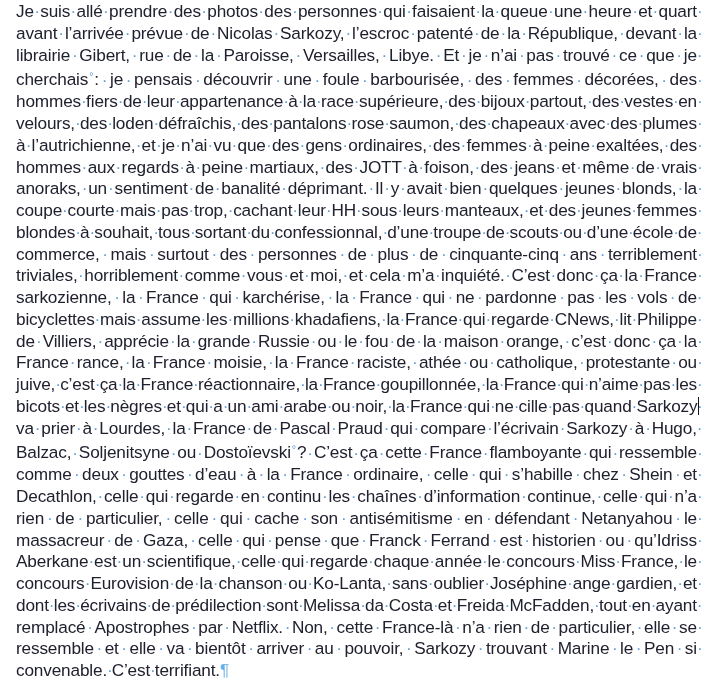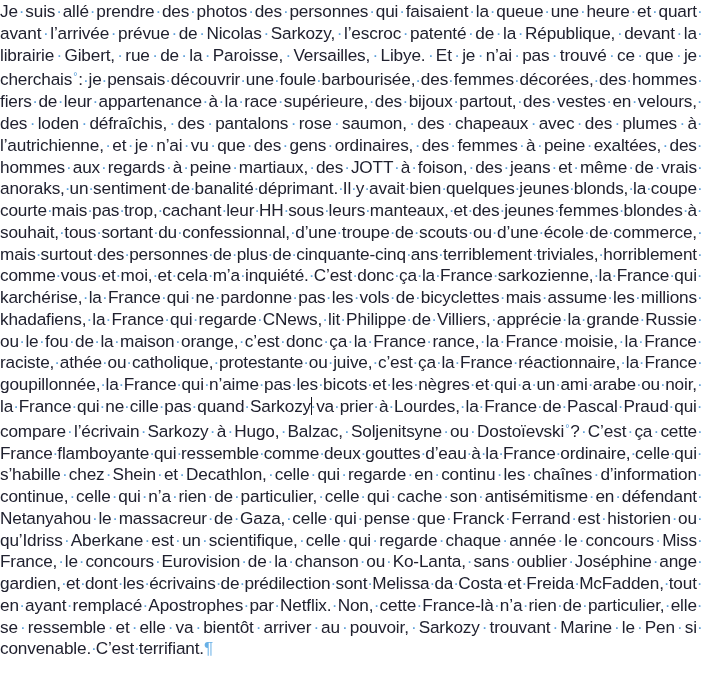--- a/index.html
+++ b/index.html
@@ -9,21 +9,21 @@
     --caret-color:#14141f;
     --bg:#ffffff;
   }
   *{box-sizing:border-box;}
   html,body{margin:0;padding:0;}
   body{
     width:702px;height:685px;overflow:hidden;
     background:var(--bg);
   }
   .doc{
-    padding:1px 5px 0 0;
+    padding:1px 5px 0 16px;
     width:702px;height:685px;
   }
   .doc-text{
     margin:0;
     font-family:"Liberation Sans", sans-serif;
     font-size:17.2px;
     line-height:21.75px;
     letter-spacing:-0.15px;
     color:var(--text-color);
     text-align:justify;

